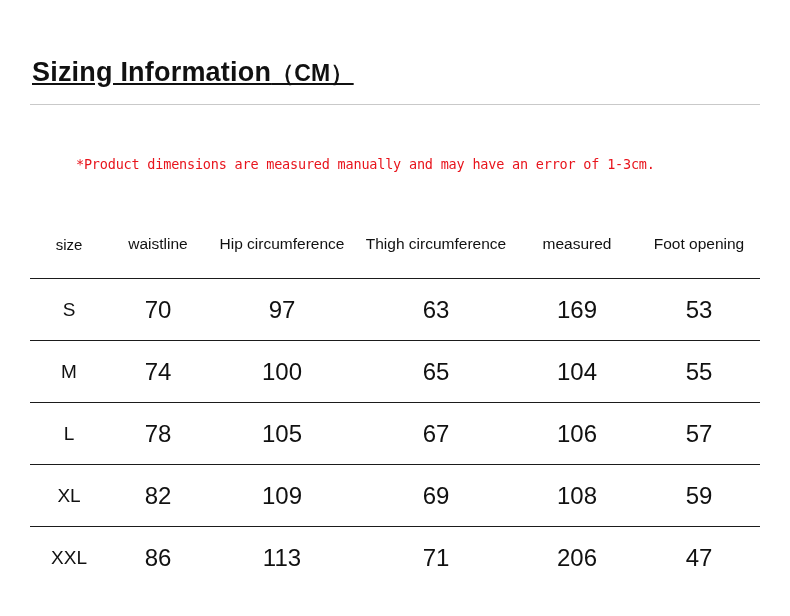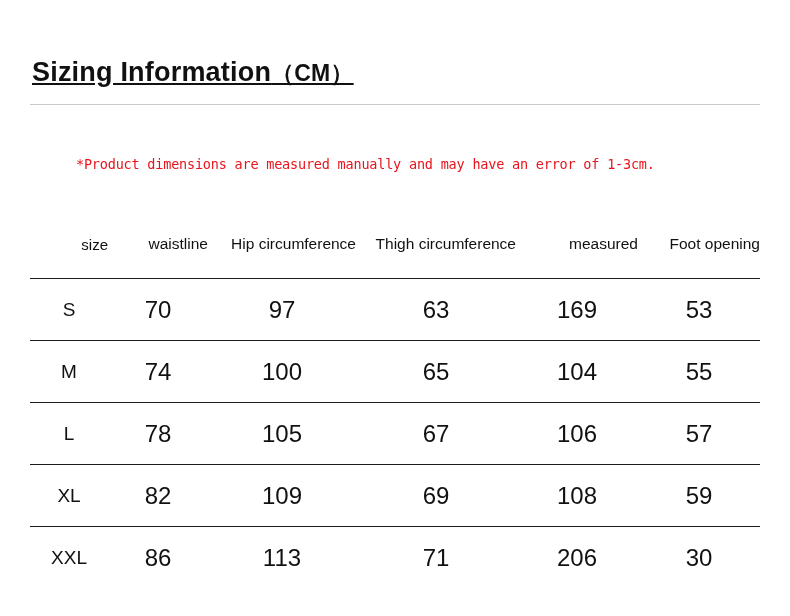--- a/index.html
+++ b/index.html
@@ -73,21 +73,20 @@
     font-weight: normal;
     color: #111111;
     padding: 0;
     border: none;
   }
   table.size-table thead th {
     font-size: 15.5px;
     height: 56px;
     vertical-align: middle;
     padding-bottom: 6px;
-    text-align: right;
   }
   table.size-table thead th.hdr-size {
     font-size: 15px;
   }
   table.size-table tbody tr {
     border-top: 1px solid #1b1b1b;
   }
   table.size-table tbody tr td {
     height: 61px;
     font-size: 24px;
@@ -168,18 +167,18 @@
         <td>69</td>
         <td>108</td>
         <td>59</td>
       </tr>
       <tr>
         <td class="cell-size">XXL</td>
         <td>86</td>
         <td>113</td>
         <td>71</td>
         <td>206</td>
-        <td>30</td>
+        <td>47</td>
       </tr>
     </tbody>
   </table>
 
 </div>
 
 </body></html>

